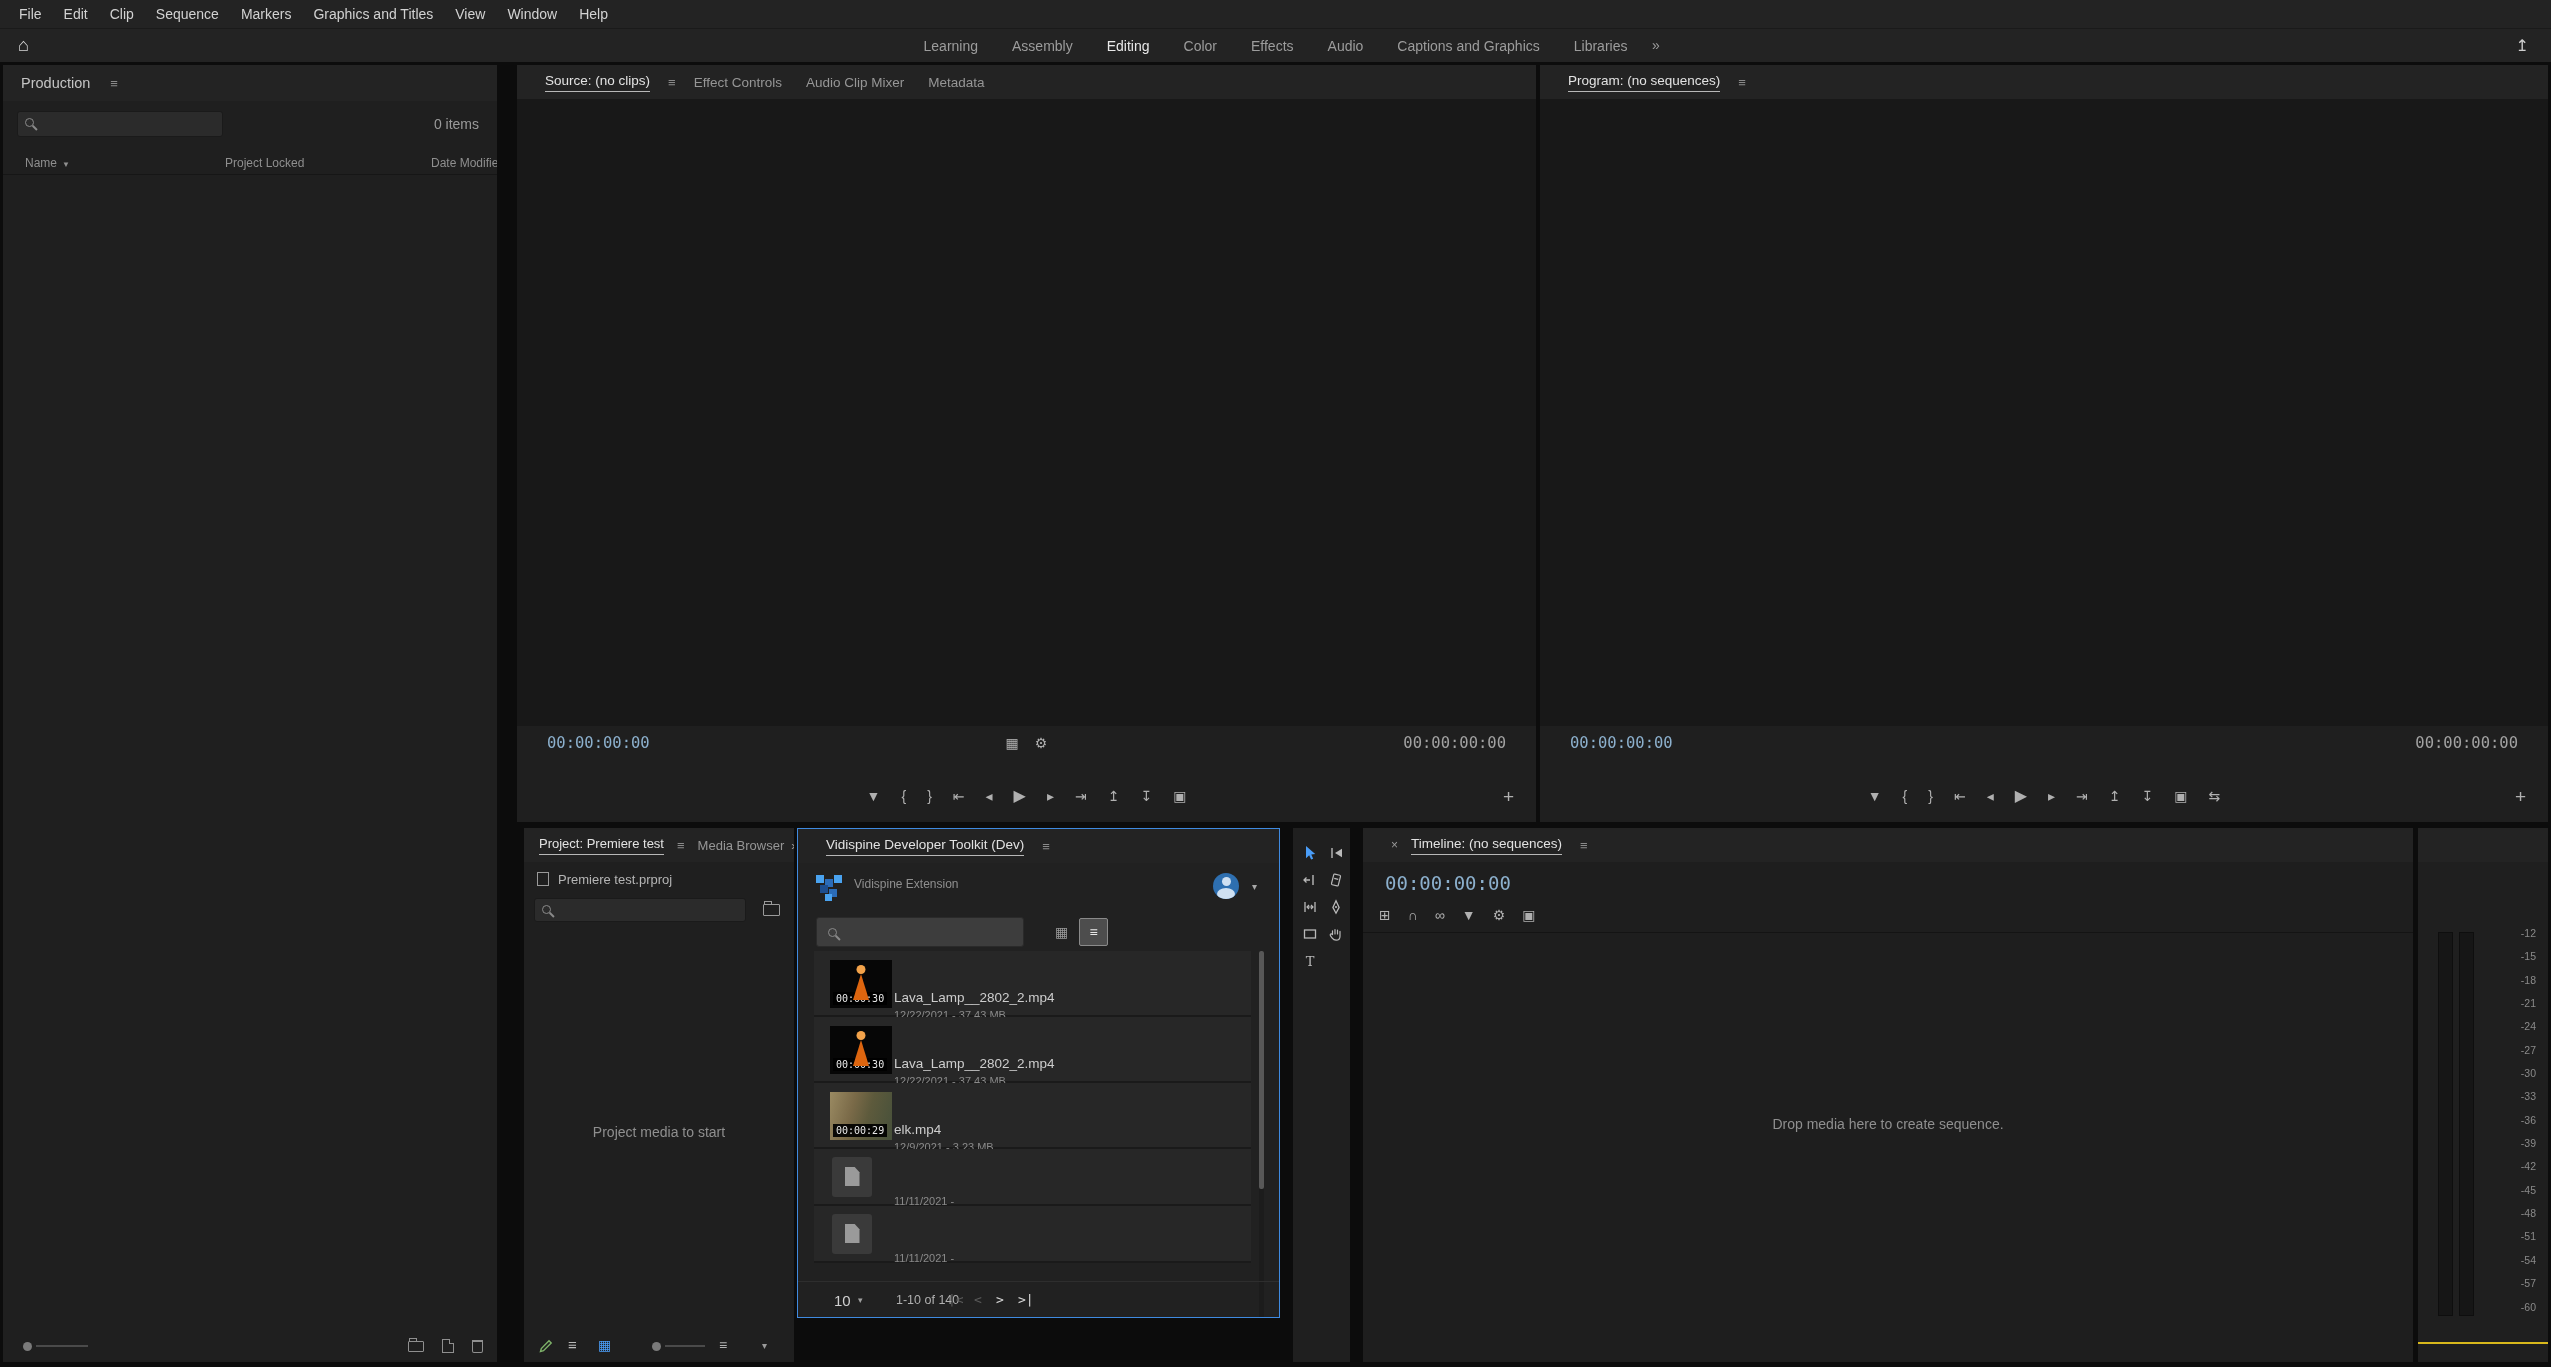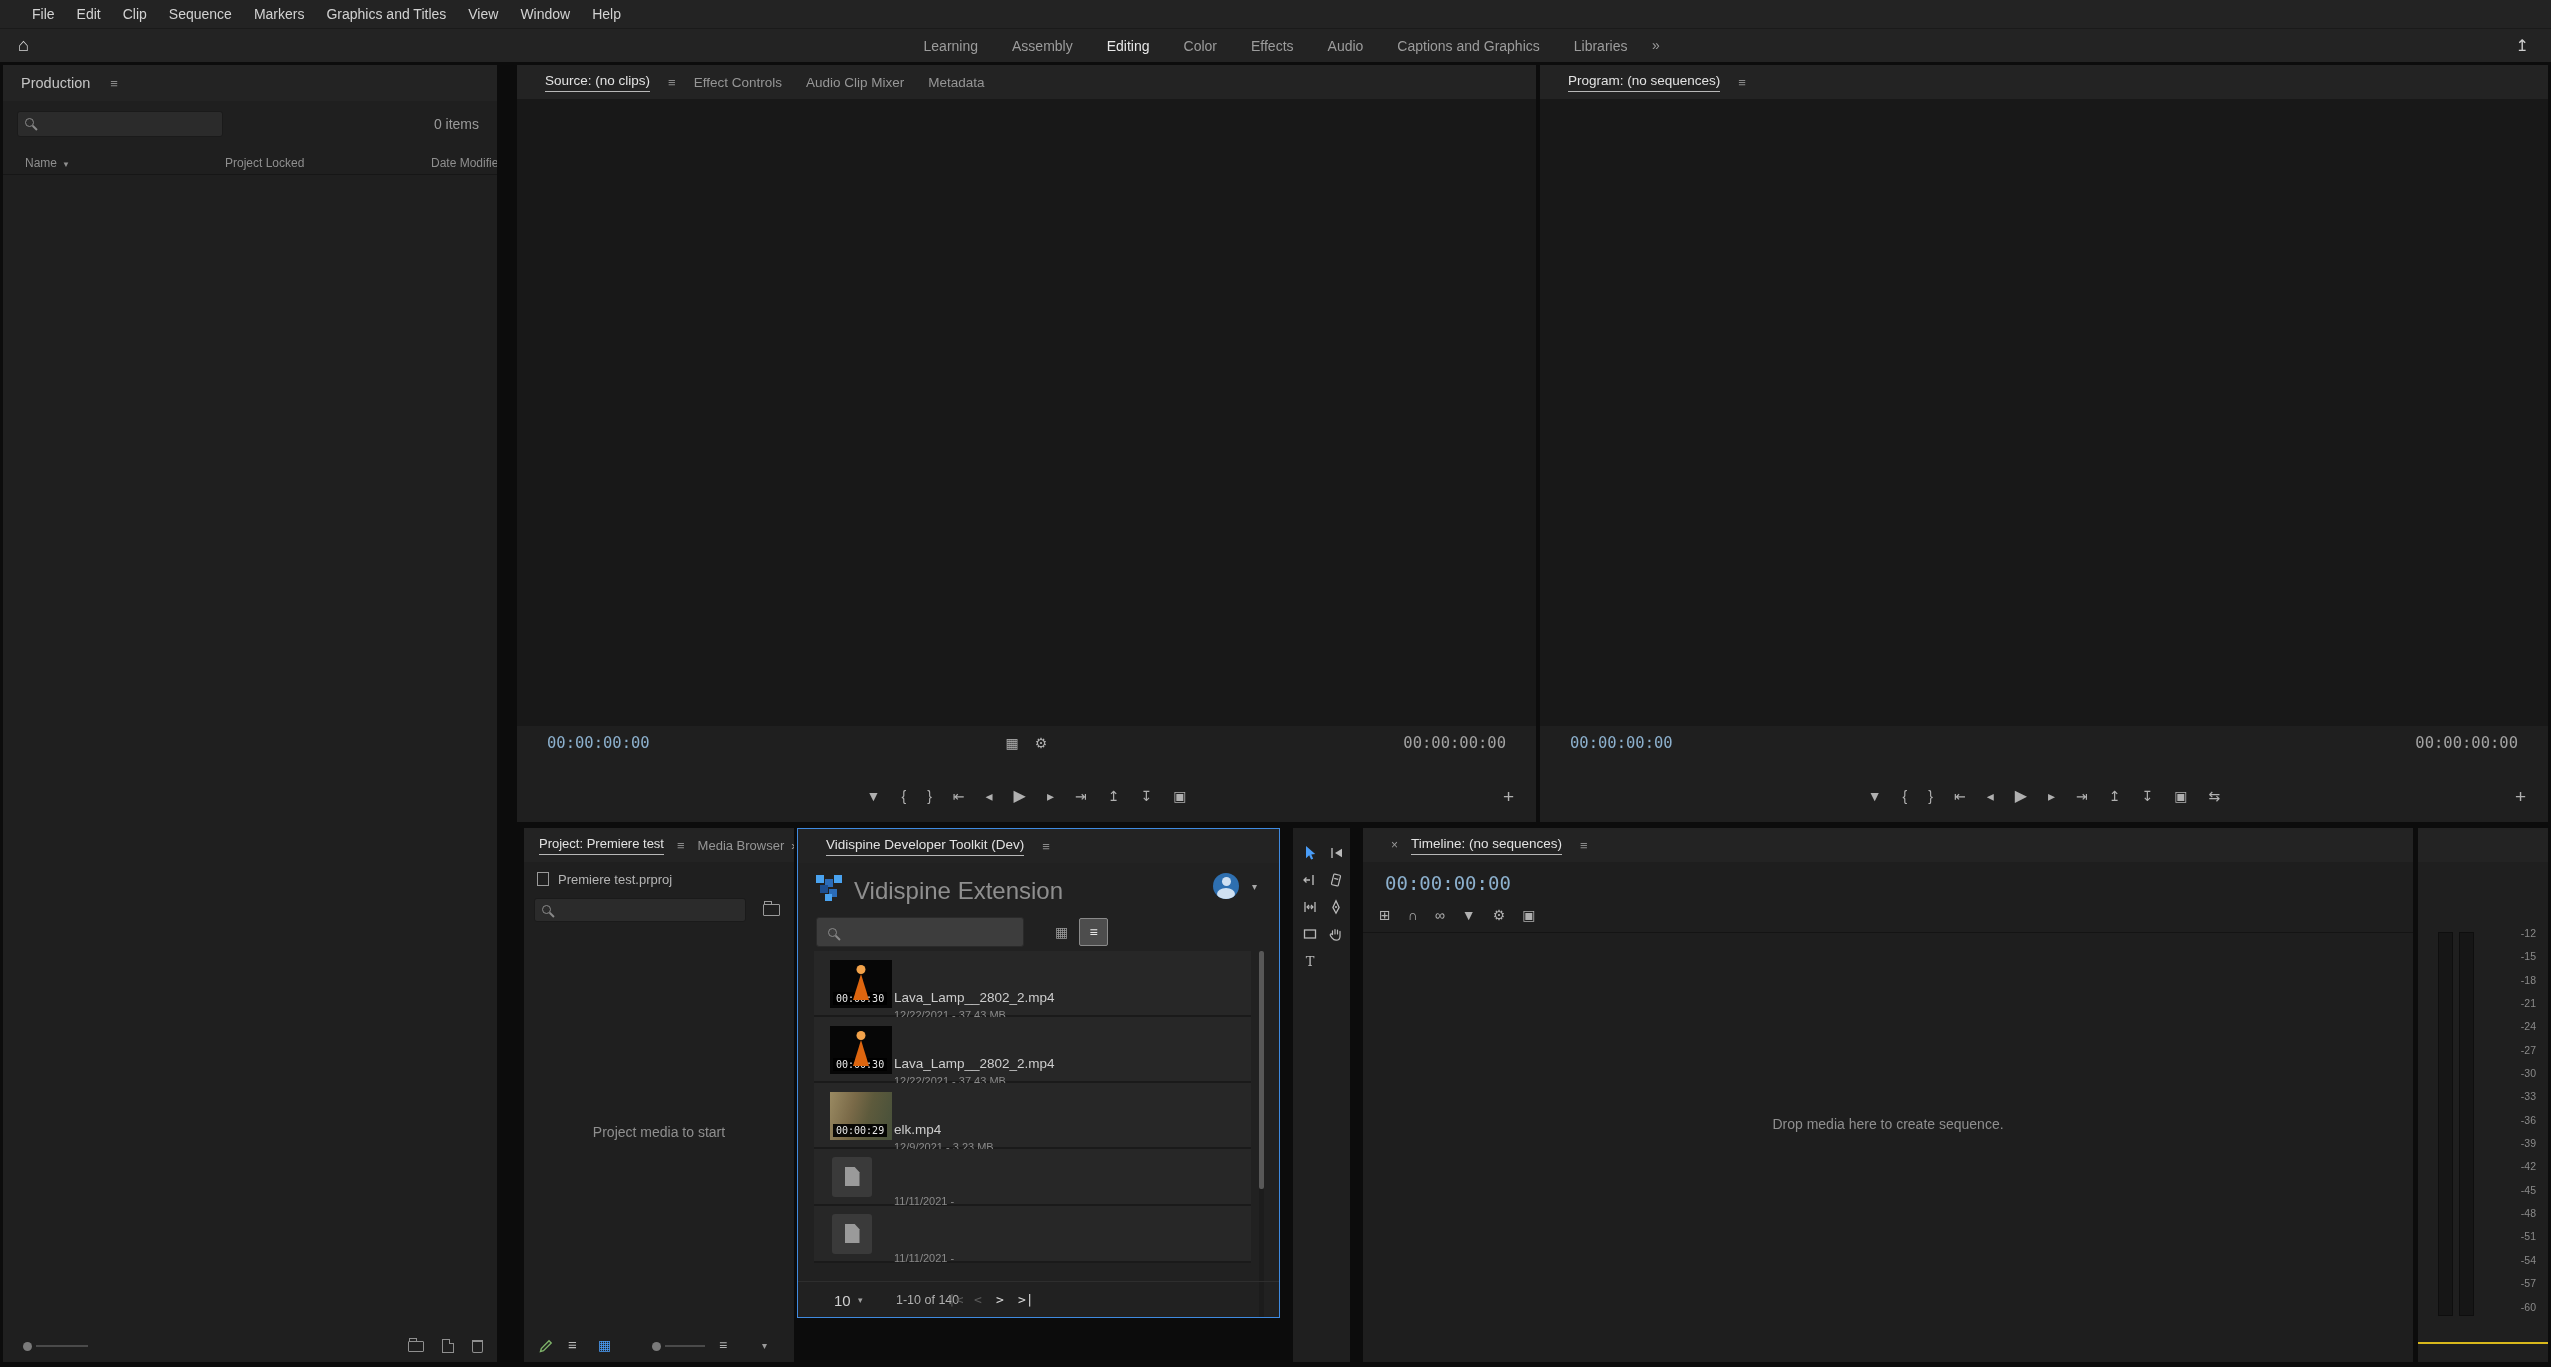--- a/index.html
+++ b/index.html
@@ -2,21 +2,21 @@
 <html><head>
 <meta charset="utf-8">
 <style>
   * { margin:0; padding:0; box-sizing:border-box; }
   html,body { background:#0c0c0c; }
   body { font-family:"Liberation Sans","DejaVu Sans",sans-serif; }
   #app { position:relative; width:2551px; height:1367px; background:#0c0c0c; overflow:hidden; }
 
   
   .menubar { position:absolute; left:0; top:0; width:2551px; height:29px; background:#232323;
-             border-bottom:1px solid #1a1a1a; display:flex; align-items:center; padding-left:21px; }
+             border-bottom:1px solid #1a1a1a; display:flex; align-items:center; padding-left:8px; }
   .menu-item { color:#d2d2d2; font-size:14px; padding:0 11px; line-height:29px; cursor:default; }
   .wsbar { position:absolute; left:0; top:29px; width:2551px; height:34px; background:#232323;
            border-bottom:1px solid #0c0c0c; }
   .home { position:absolute; left:18px; top:6px; font-size:18px; color:#d5d5d5; }
   .wstabs { position:absolute; left:50%; top:0; transform:translateX(-50%); height:34px;
             display:flex; align-items:center; gap:34px; white-space:nowrap; }
   .wstab { color:#9c9c9c; font-size:14px; }
   .wstab.active { color:#e8e8e8; }
   .wsoverflow { position:absolute; left:1652px; top:8px; color:#9c9c9c; font-size:14px; }
   .share { position:absolute; right:22px; top:7px; color:#cfcfcf; font-size:16px; }
@@ -89,21 +89,21 @@
   .proj-folder { position:absolute; right:14px; top:76px; }
   .proj-empty { position:absolute; left:0; top:296px; width:100%; text-align:center; color:#8f8f8f; font-size:14px; }
   .proj-foot-ic { position:absolute; top:8px; }
   .penic svg { display:block; }
 
   
   .vidpanel { left:797px; top:828px; width:483px; height:490px; border:1px solid #3f8ae0; background:#212121; }
   .vidpanel .tabbar { background:#232323; }
   .vs-logo { position:absolute; left:18px; top:46px; width:26px; height:26px; }
   .vs-logo i { position:absolute; display:block; }
-  .vs-title { position:absolute; left:56px; top:48px; color:#8f8f8f; font-size:24px; }
+  .vs-title { position:absolute; left:56px; top:48px; color:#8f8f8f; font-size:12px; }
   .avatar { position:absolute; right:40px; top:44px; width:26px; height:26px; border-radius:50%; background:#2e6fb0; overflow:hidden; }
   .avatar::before { content:''; position:absolute; left:8.5px; top:4px; width:9px; height:9px; border-radius:50%; background:#cfe0f2; }
   .avatar::after { content:''; position:absolute; left:4px; top:15px; width:18px; height:12px; border-radius:50%; background:#cfe0f2; }
   .avatar-caret { position:absolute; right:22px; top:52px; color:#a8a8a8; font-size:10px; }
   .vs-search { position:absolute; left:18px; top:88px; width:208px; height:30px; background:#3d3d3d; border:1px solid #2a2a2a; }
   .vs-mag { left:30px; top:99px; }
   .viewbtn { position:absolute; top:89px; width:29px; height:28px; display:flex; align-items:center; justify-content:center; font-size:14px; color:#9a9a9a; border-radius:2px; }
   .viewbtn.grid { left:249px; }
   .viewbtn.list { left:281px; background:#4d4d4d; border:1px solid #8a8a8a; color:#e8e8e8; }
   .vs-list { position:absolute; left:16px; top:122px; width:437px; }

